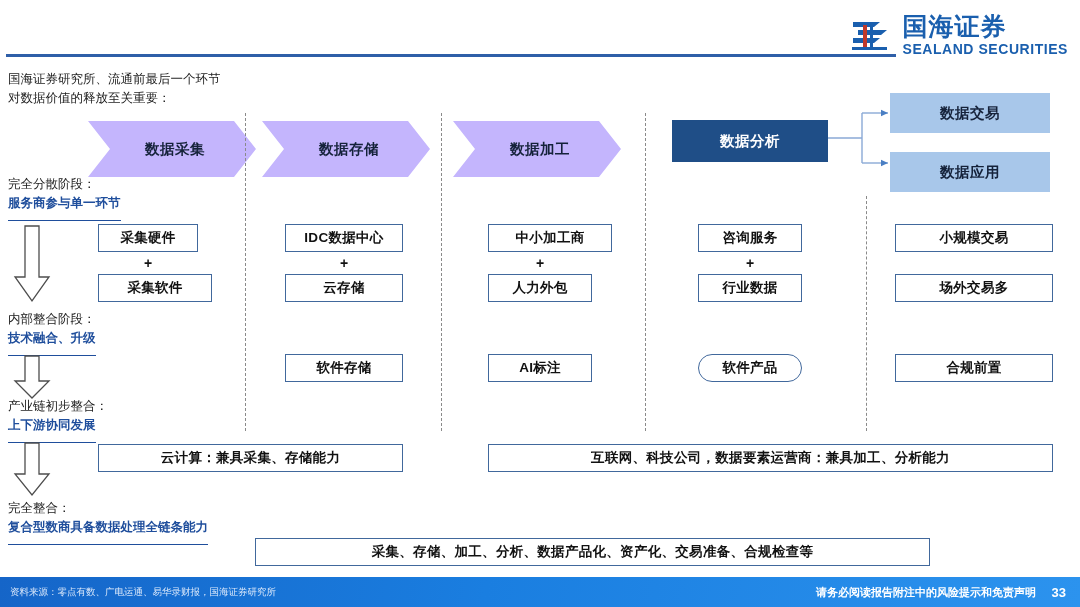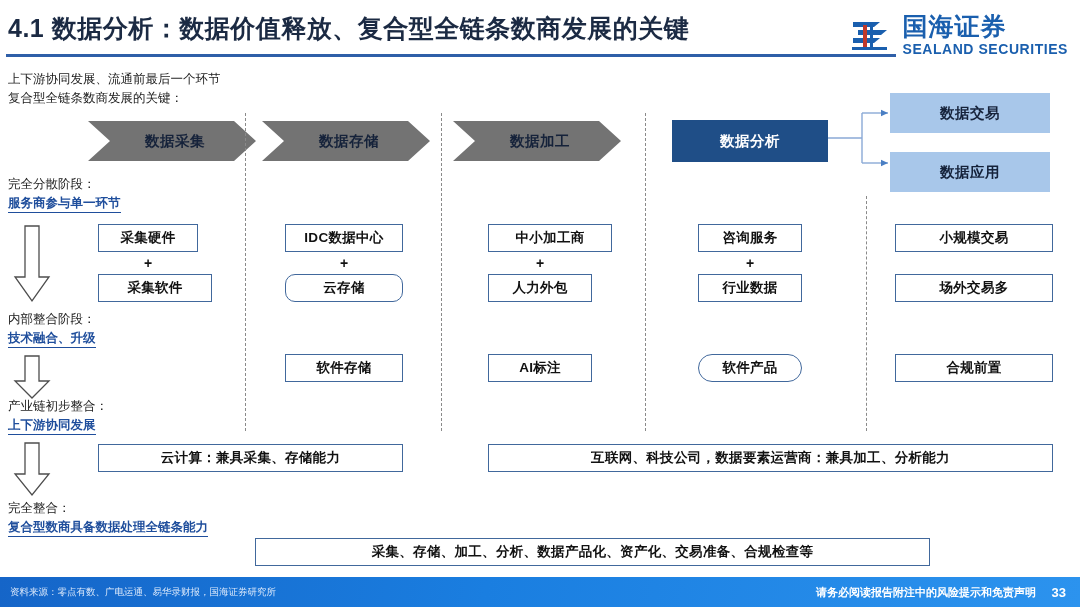--- a/index.html
+++ b/index.html
@@ -40,22 +40,22 @@
   #logo-en { font-size: 14px; font-weight: 700; color: #1a5fae; letter-spacing: 0.55px; margin-top: 3px; }
 
   
   #intro {
     position: absolute; left: 8px; top: 70px;
     font-size: 12.5px; color: #1c1c1c; line-height: 1.5;
   }
 
   
   .chev {
-    position: absolute; height: 40px;
-    background: #737373;
+    position: absolute; height: 56px;
+    background: #c4b5fd;
     display: flex; align-items: center; justify-content: center;
     clip-path: polygon(0 0, calc(100% - 22px) 0, 100% 50%, calc(100% - 22px) 100%, 0 100%, 22px 50%);
     font-size: 14.5px; font-weight: 700; color: #15223a;
   }
   .chev span { margin-left: 6px; letter-spacing: 0.5px; }
   #box-analysis {
     position: absolute; height: 42px;
     background: #1f4e87;
     display: flex; align-items: center; justify-content: center;
     font-size: 14.5px; font-weight: 700; color: #ffffff; letter-spacing: 0.5px;
@@ -70,21 +70,21 @@
   
   .vsep {
     position: absolute; width: 0;
     border-left: 1.6px dashed #8a8a8a;
   }
 
   
   .stage { position: absolute; left: 8px; }
   .stage .ln1 { font-size: 12.5px; color: #1c1c1c; line-height: 1.35; white-space: nowrap; }
   .stage .ln2 { font-size: 12.5px; color: #1f4e9c; font-weight: 700; line-height: 1.35; white-space: nowrap; }
-  .stage .ln2.u { border-bottom: 1.4px solid #1f4e9c; display: inline-block; padding-bottom: 0; }
+  .stage .ln2.u { border-bottom: 1.4px solid #1f4e9c; display: inline-block; padding-bottom: 8px; }
 
   
   .downarrow { position: absolute; }
   .downarrow svg { display: block; }
 
   
   .cell {
     position: absolute; height: 28px;
     border: 1.6px solid #41689c;
     background: #ffffff;
@@ -115,21 +115,20 @@
   #footer-page {
     position: absolute; right: 14px; font-size: 13px; font-weight: 700; color: #ffffff;
   }
 </style>
 </head>
 <body>
 
 <div id="page">
 
   <div id="header">
-    <div id="page-title">4.1 数据分析：数据价值释放、复合型全链条数商发展的关键</div>
     <div id="title-rule"></div>
 
     <div id="logo">
       <div id="logo-mark">
         <svg width="40" height="36" viewBox="0 0 40 36">
           <path d="M3 5 L30 5 L24 10 L3 10 Z" fill="#1a5fae"></path>
           <path d="M8 13 L37 13 L31 18 L8 18 Z" fill="#1a5fae"></path>
           <path d="M3 21 L30 21 L24 26 L3 26 Z" fill="#1a5fae"></path>
           <rect x="13" y="8" width="4" height="22" fill="#c0392b"></rect>
           <rect x="20" y="8" width="3" height="22" fill="#1a5fae"></rect>
@@ -137,22 +136,22 @@
         </svg>
       </div>
       <div id="logo-text-wrap">
         <div id="logo-cn">国海证券</div>
         <div id="logo-en">SEALAND SECURITIES</div>
       </div>
     </div>
   </div>
 
   <div id="intro">
-    <div>上下游协同发展、流通前最后一个环节</div>
-    <div>复合型全链条数商发展的关键：</div>
+    <div>国海证券研究所、流通前最后一个环节</div>
+    <div>对数据价值的释放至关重要：</div>
   </div>
 
   <svg id="connectors">
 
     <path d="M828,138 L862,138" stroke="#8aa9d6" stroke-width="1.4" fill="none"></path>
     <path d="M862,113 L862,163" stroke="#8aa9d6" stroke-width="1.4" fill="none"></path>
     <path d="M862,113 L888,113" stroke="#8aa9d6" stroke-width="1.4" fill="none"></path>
     <path d="M862,163 L888,163" stroke="#8aa9d6" stroke-width="1.4" fill="none"></path>
     <path d="M888,113 l-7,-3.2 l0,6.4 Z" fill="#4a7fc4"></path>
     <path d="M888,163 l-7,-3.2 l0,6.4 Z" fill="#4a7fc4"></path>
@@ -216,21 +215,21 @@
     <div class="ln1">完全整合：</div>
     <div class="ln2 u">复合型数商具备数据处理全链条能力</div>
   </div>
 
   <div class="cell" style="left:98px; top:224px; width:100px;">采集硬件</div>
   <div class="plus" style="left:98px; top:255px; width:100px;">+</div>
   <div class="cell" style="left:98px; top:274px; width:114px;">采集软件</div>
 
   <div class="cell" style="left:285px; top:224px; width:118px;">IDC数据中心</div>
   <div class="plus" style="left:285px; top:255px; width:118px;">+</div>
-  <div class="cell" style="left:285px; top:274px; width:118px;border-radius:10px;">云存储</div>
+  <div class="cell" style="left:285px; top:274px; width:118px;">云存储</div>
 
   <div class="cell" style="left:488px; top:224px; width:124px;">中小加工商</div>
   <div class="plus" style="left:488px; top:255px; width:104px;">+</div>
   <div class="cell" style="left:488px; top:274px; width:104px;">人力外包</div>
 
   <div class="cell" style="left:698px; top:224px; width:104px;">咨询服务</div>
   <div class="plus" style="left:698px; top:255px; width:104px;">+</div>
   <div class="cell" style="left:698px; top:274px; width:104px;">行业数据</div>
 
   <div class="cell" style="left:895px; top:224px; width:158px;">小规模交易</div>

